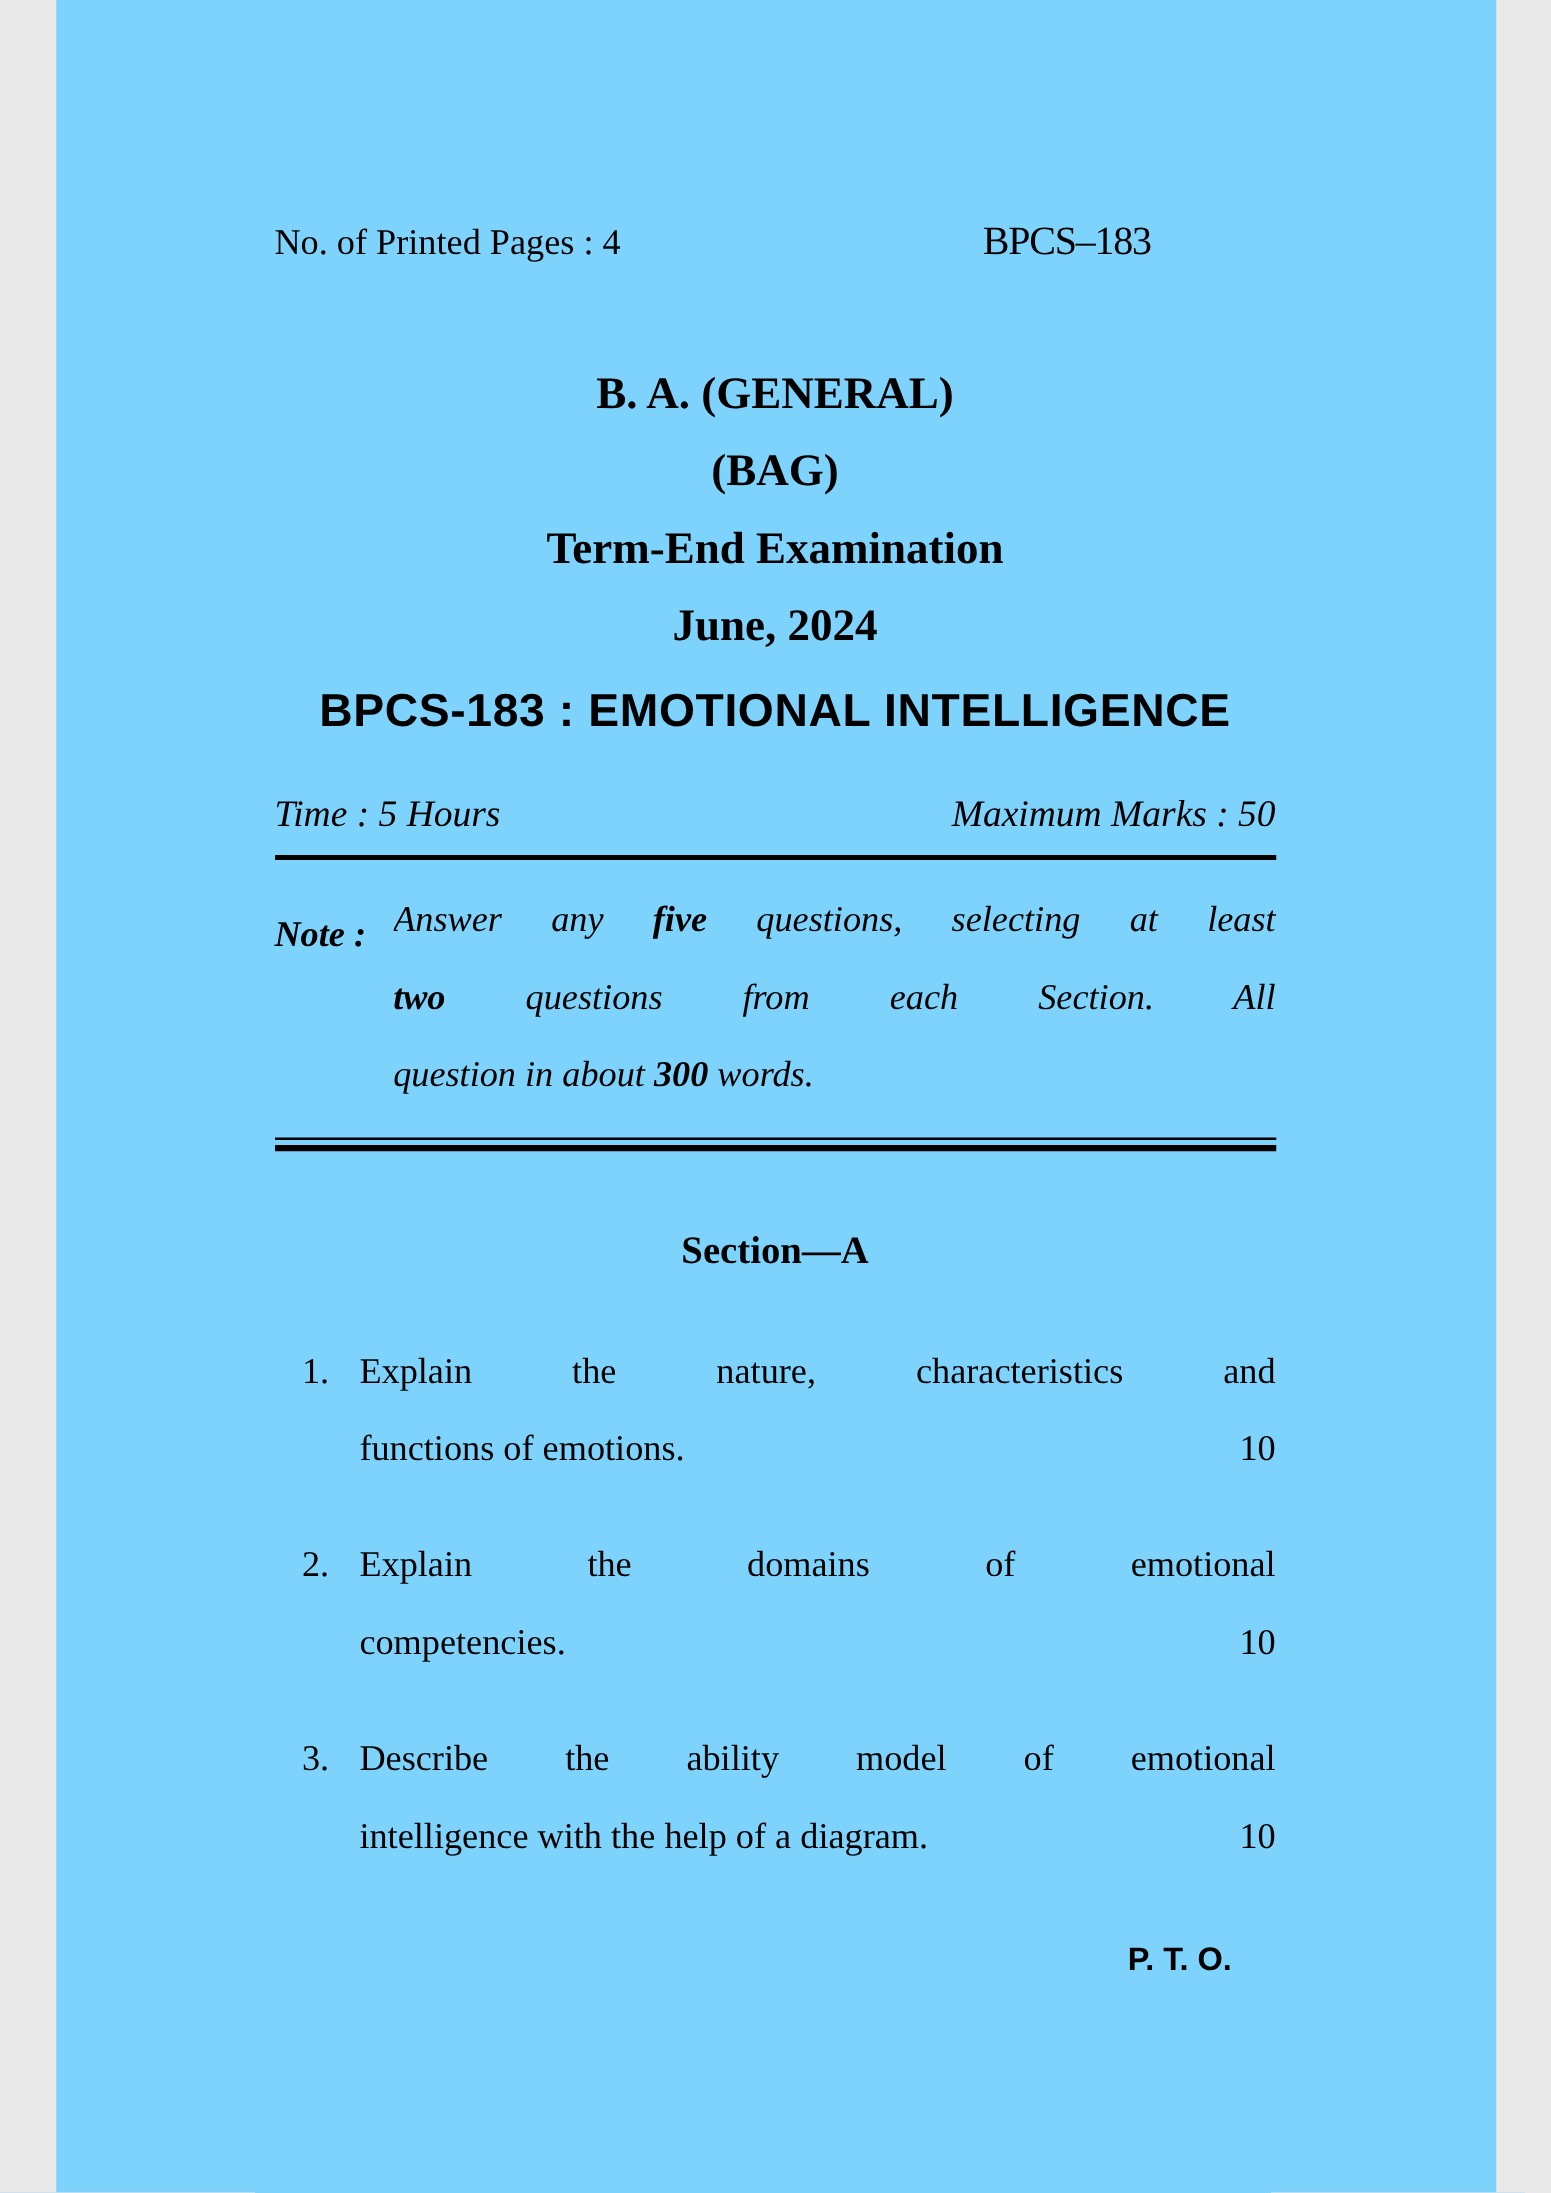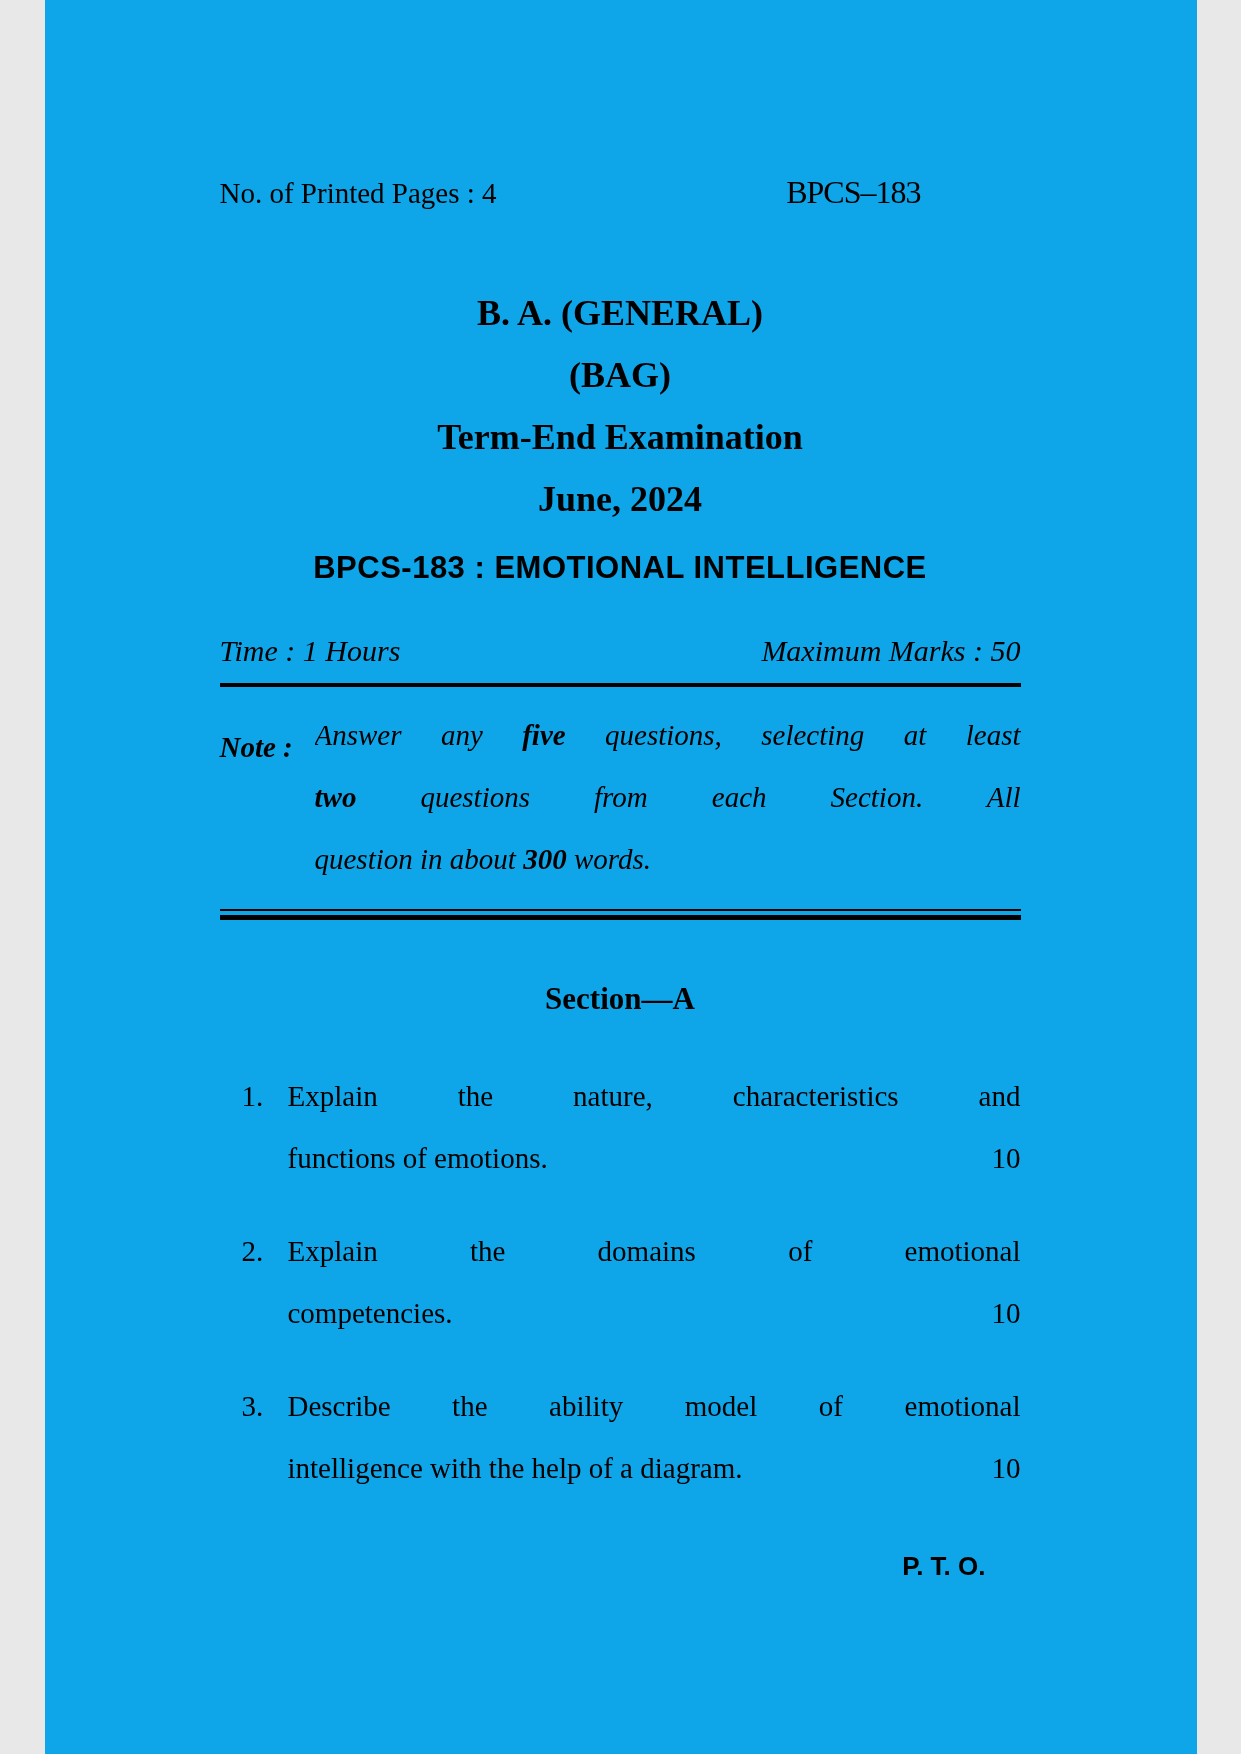--- a/index.html
+++ b/index.html
@@ -5,21 +5,21 @@
   html, body {
     margin: 0;
     padding: 0;
     background: #e8e8e8;
   }
   .page {
     position: relative;
     width: 1152px;
     height: 1754px;
     margin: 0 auto;
-    background: #0ea5e9;
+    background: #7dd3fc;
     color: #000000;
     box-sizing: border-box;
     padding: 176px 176px 0 175px;
     font-family: "Liberation Serif", "DejaVu Serif", serif;
     font-size: 29px;
     overflow: hidden;
   }
 
   
   .header-row {
@@ -49,21 +49,21 @@
     font-size: 36px;
     line-height: 62px;
     white-space: nowrap;
   }
 
   .subject-line {
     margin-top: 16px;
     text-align: center;
     font-family: "Liberation Sans", "DejaVu Sans", sans-serif;
     font-weight: 700;
-    font-size: 31px;
+    font-size: 37px;
     line-height: 44px;
     letter-spacing: 0.5px;
     white-space: nowrap;
   }
 
   
   .meta-row {
     margin-top: 43px;
     display: flex;
     justify-content: space-between;
@@ -175,21 +175,21 @@
   <div class="title-block">
     <div class="title-line">B. A. (GENERAL)</div>
     <div class="title-line">(BAG)</div>
     <div class="title-line">Term-End Examination</div>
     <div class="title-line">June, 2024</div>
   </div>
 
   <div class="subject-line">BPCS-183 : EMOTIONAL INTELLIGENCE</div>
 
   <div class="meta-row">
-    <span>Time : 1 Hours</span>
+    <span>Time : 5 Hours</span>
     <span>Maximum Marks : 50</span>
   </div>
 
   <div class="rule-single"></div>
 
   <div class="note">
     <span class="note-label">Note :</span>
     <div class="nline jline"><span>Answer any </span><b>five</b><span> questions, selecting at least</span></div>
     <div class="nline jline"><span></span><b>two</b><span> questions from each Section. All</span></div>
     <div class="nline"><span>question in about </span><b>300</b><span> words.</span></div>

